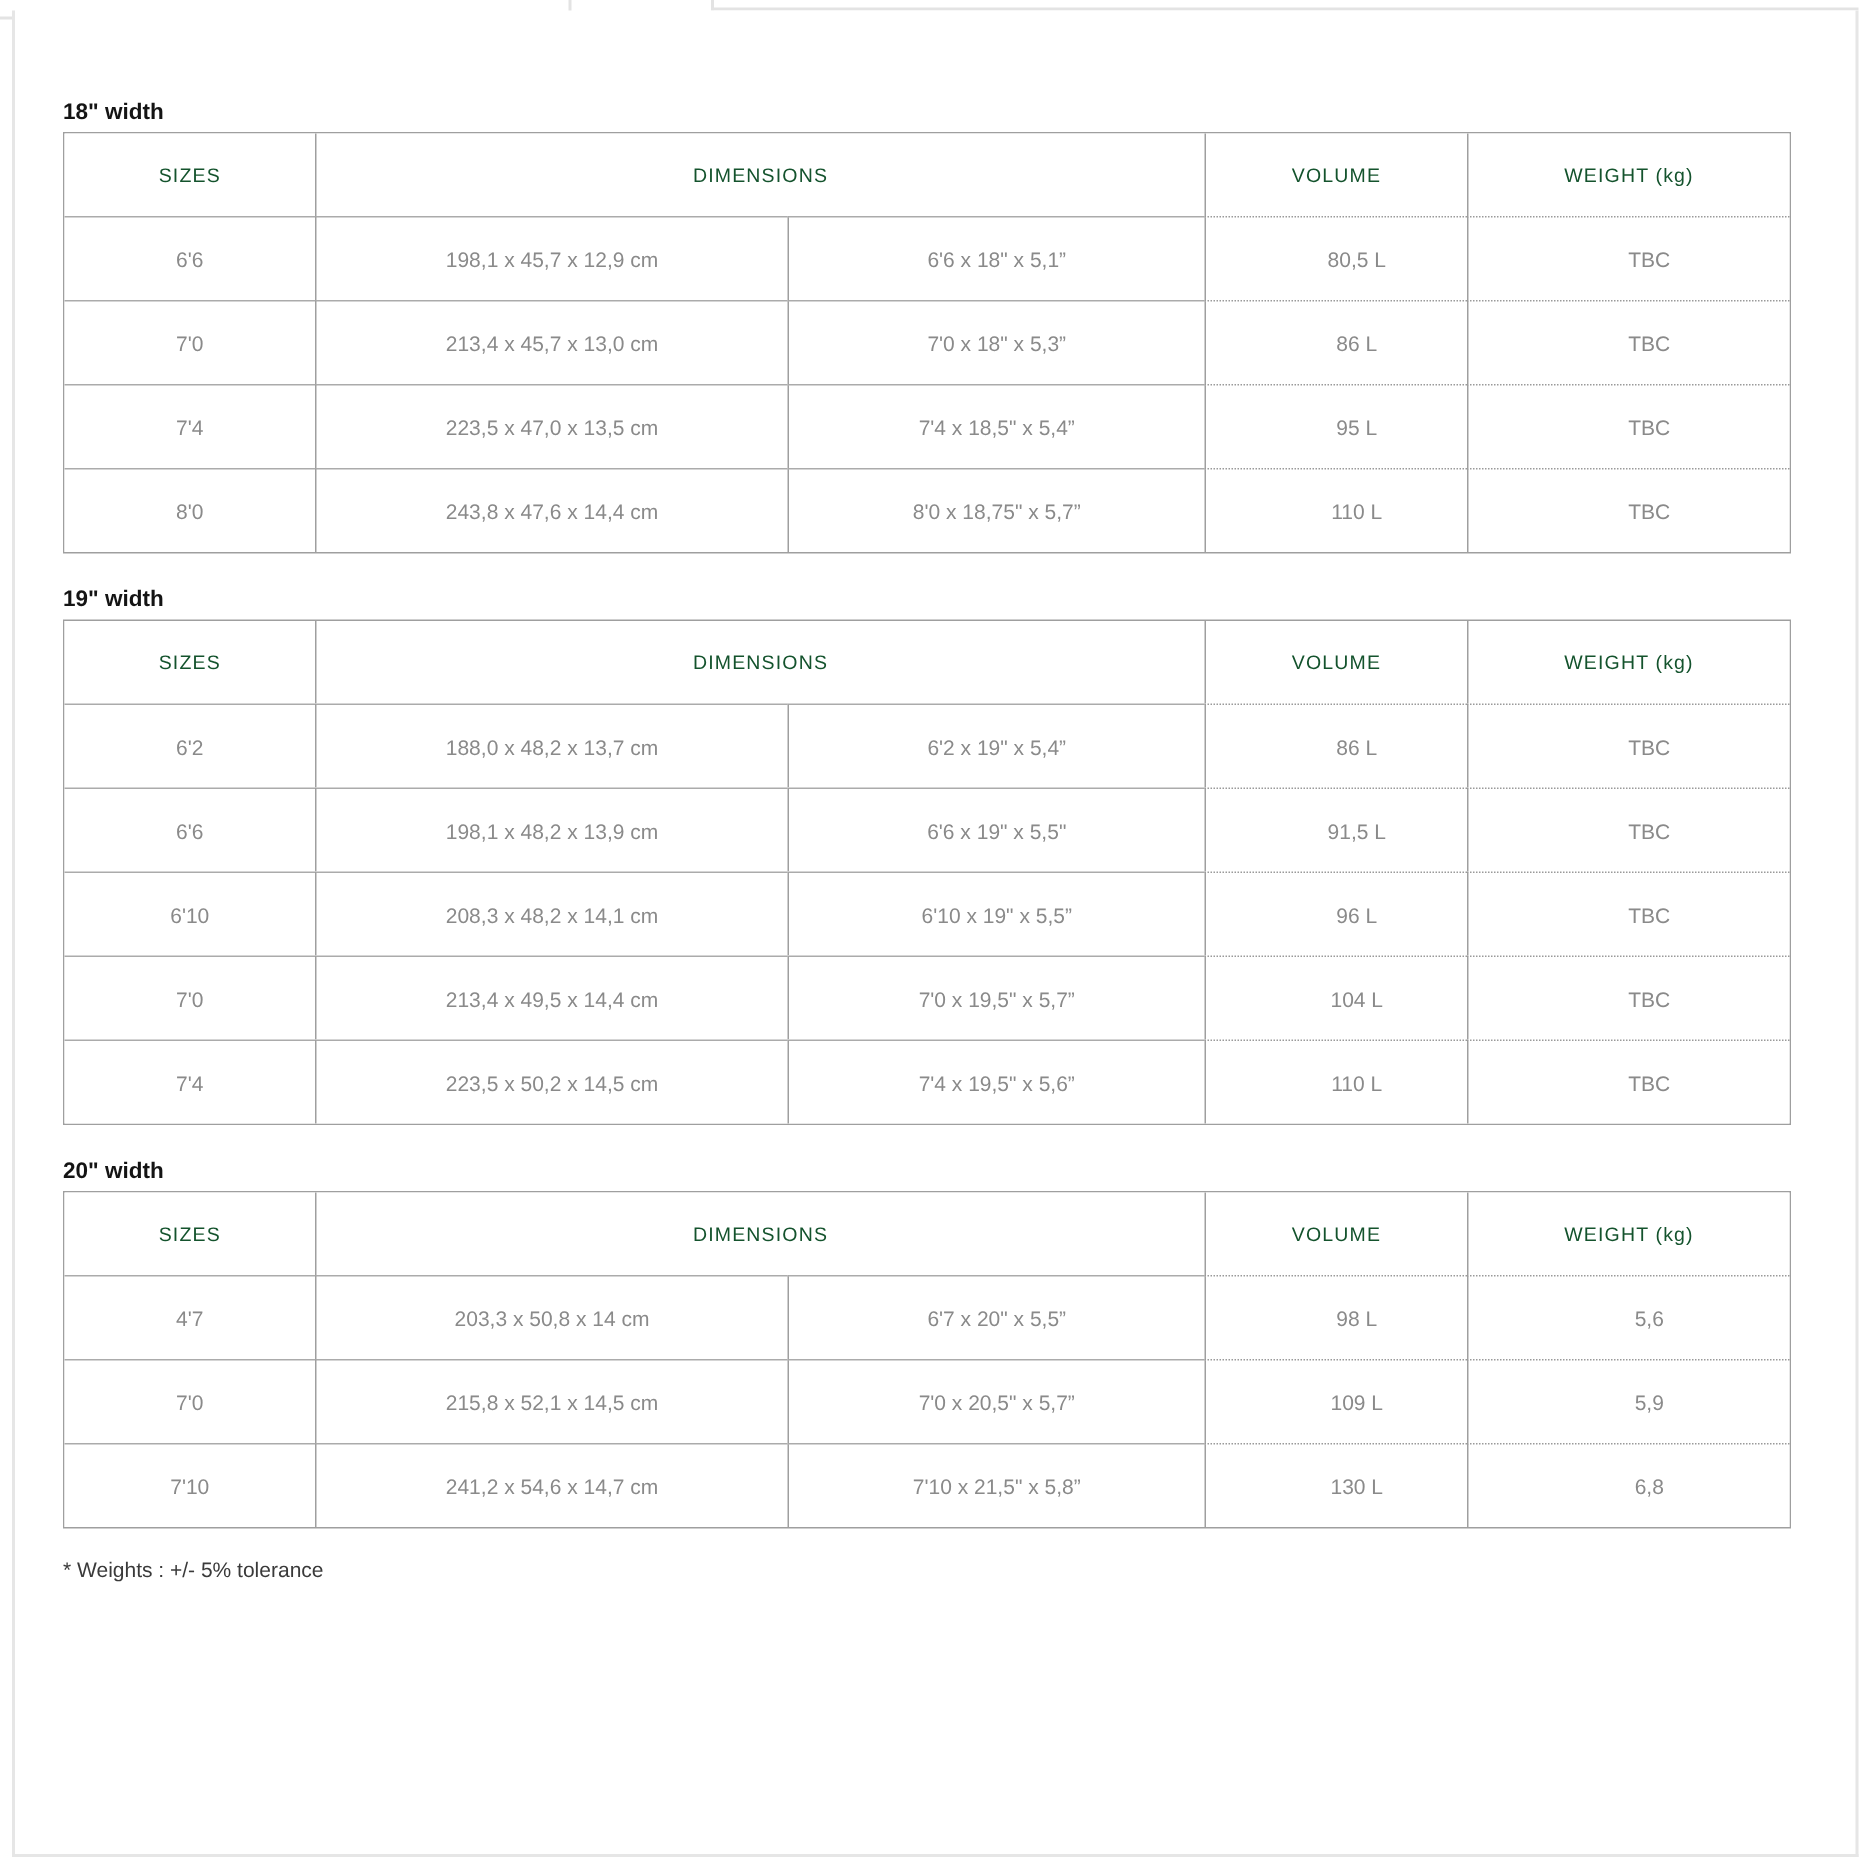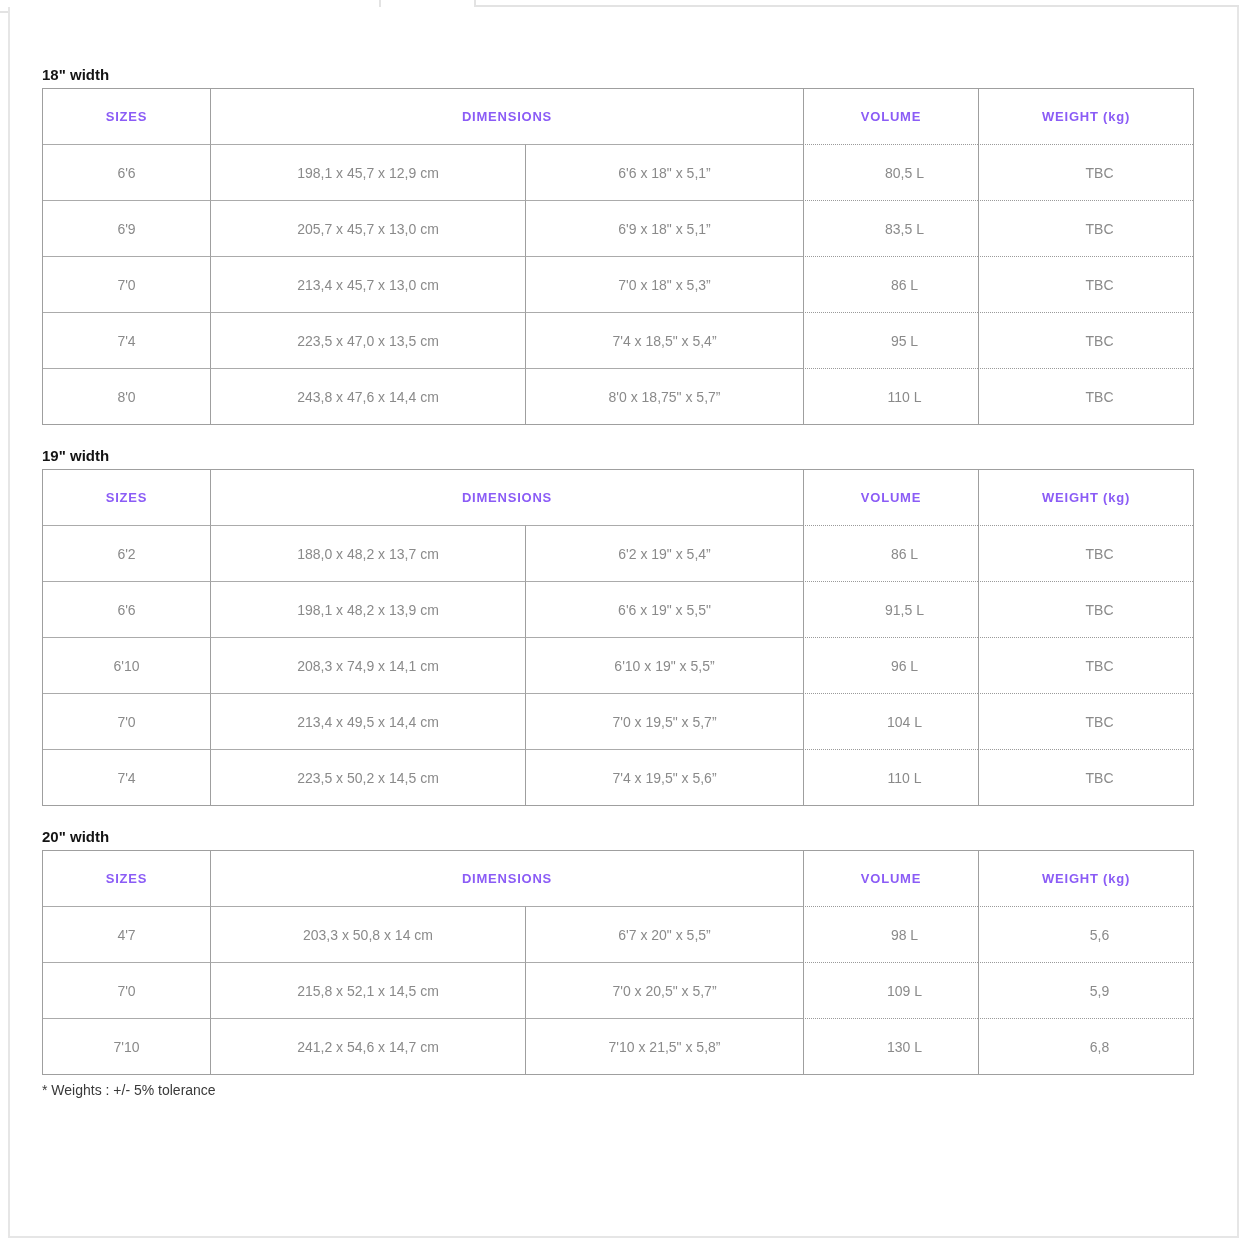--- a/index.html
+++ b/index.html
@@ -51,42 +51,42 @@
     border: 1px solid #9f9f9f;
     table-layout: fixed;
   }
   .spec-table col.c1 { width: 167px; }
   .spec-table col.c2 { width: 315px; }
   .spec-table col.c3 { width: 278px; }
   .spec-table col.c4 { width: 175px; }
   .spec-table col.c5 { width: 215px; }
   .spec-table th {
     height: 55px;
-    font-size: 13px; font-weight: 700;
+    font-size: 13px; font-weight: 400;
     letter-spacing: 0.06em;
-    color: #8b5cf6;
+    color: #14532d;
     text-align: center; vertical-align: middle;
     background: #ffffff;
   }
   .spec-table td {
     height: 56px;
     font-size: 14px; font-weight: 400;
     color: #8a8a8a;
     text-align: center; vertical-align: middle;
     background: #ffffff;
   }
   
   .spec-table th + th,
   .spec-table td + td { border-left: 1px solid #9f9f9f; }
   
   .spec-table tbody td { border-top: 1px solid #ababab; }
   .spec-table tbody td.c-vol,
   .spec-table tbody td.c-wt { border-top: 1px dotted #9a9a9a; padding-left: 28px; }
   .footnote {
-    margin-top: 7px;
+    margin-top: 19px;
     font-size: 14px; color: #3a3a3a;
     text-align: left;
   }
 </style>
 </head>
 <body>
 
 <div class="frag-left"></div>
 <div class="frag-right"></div>
 
@@ -113,27 +113,20 @@
         </thead>
         <tbody>
             <tr>
     <td class="c-size">6'6</td>
     <td class="c-cm">198,1 x 45,7 x 12,9 cm</td>
     <td class="c-in">6'6 x 18" x 5,1”</td>
     <td class="c-vol">80,5 L</td>
     <td class="c-wt">TBC</td>
   </tr>
             <tr>
-    <td class="c-size">6'9</td>
-    <td class="c-cm">205,7 x 45,7 x 13,0 cm</td>
-    <td class="c-in">6'9 x 18" x 5,1”</td>
-    <td class="c-vol">83,5 L</td>
-    <td class="c-wt">TBC</td>
-  </tr>
-            <tr>
     <td class="c-size">7'0</td>
     <td class="c-cm">213,4 x 45,7 x 13,0 cm</td>
     <td class="c-in">7'0 x 18" x 5,3”</td>
     <td class="c-vol">86 L</td>
     <td class="c-wt">TBC</td>
   </tr>
             <tr>
     <td class="c-size">7'4</td>
     <td class="c-cm">223,5 x 47,0 x 13,5 cm</td>
     <td class="c-in">7'4 x 18,5" x 5,4”</td>
@@ -179,21 +172,21 @@
   </tr>
             <tr>
     <td class="c-size">6'6</td>
     <td class="c-cm">198,1 x 48,2 x 13,9 cm</td>
     <td class="c-in">6'6 x 19" x 5,5"</td>
     <td class="c-vol">91,5 L</td>
     <td class="c-wt">TBC</td>
   </tr>
             <tr>
     <td class="c-size">6'10</td>
-    <td class="c-cm">208,3 x 74,9 x 14,1 cm</td>
+    <td class="c-cm">208,3 x 48,2 x 14,1 cm</td>
     <td class="c-in">6'10 x 19" x 5,5”</td>
     <td class="c-vol">96 L</td>
     <td class="c-wt">TBC</td>
   </tr>
             <tr>
     <td class="c-size">7'0</td>
     <td class="c-cm">213,4 x 49,5 x 14,4 cm</td>
     <td class="c-in">7'0 x 19,5" x 5,7”</td>
     <td class="c-vol">104 L</td>
     <td class="c-wt">TBC</td>

